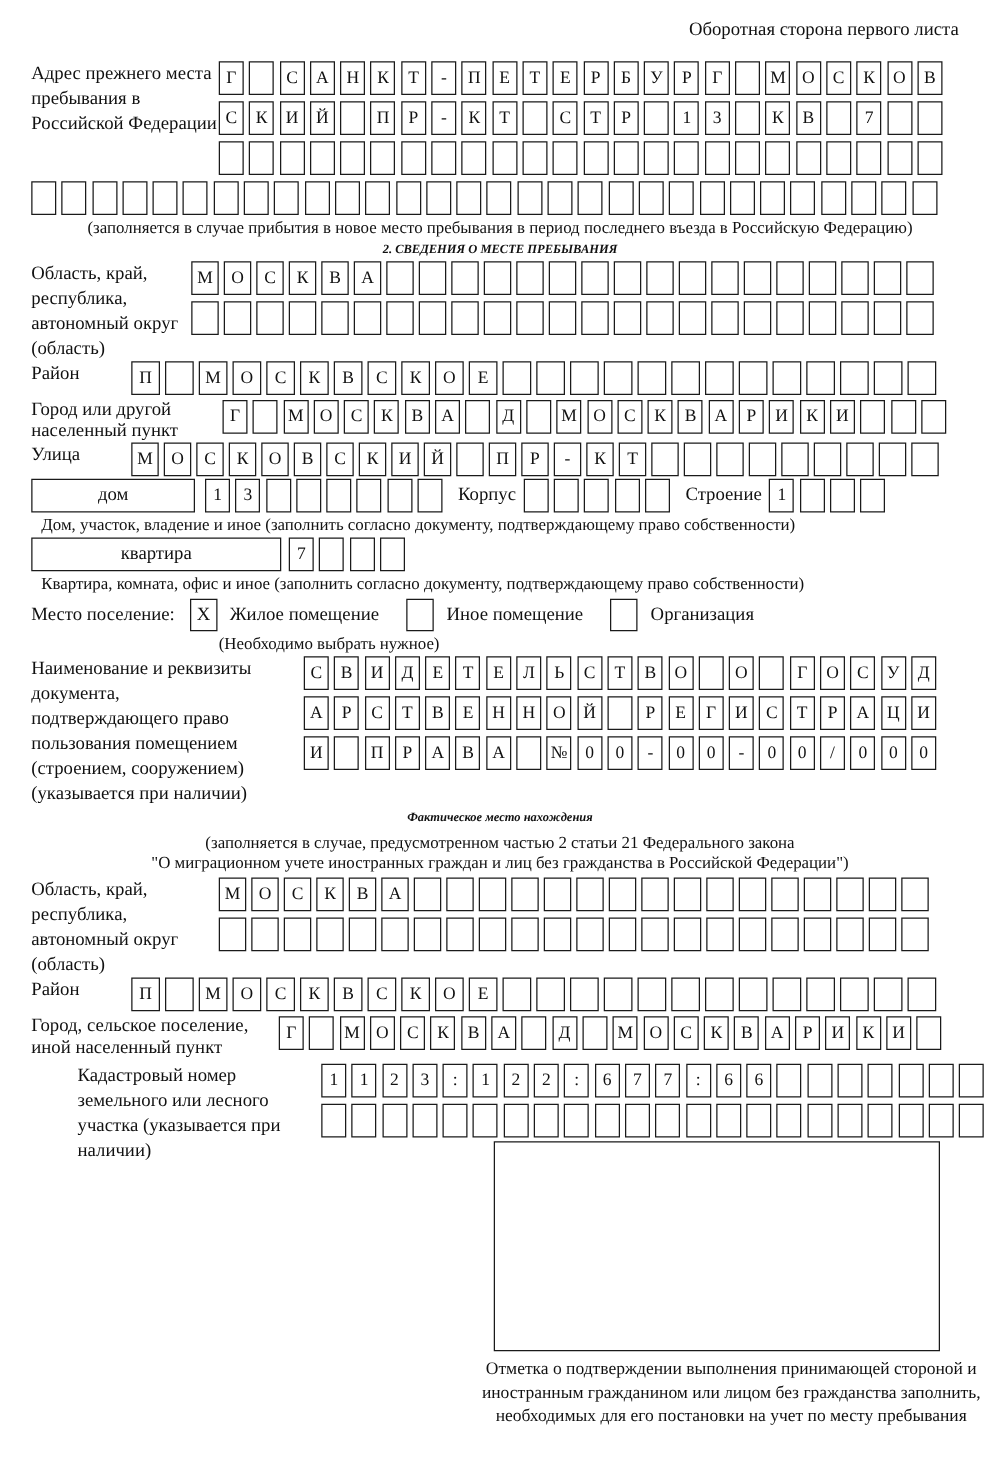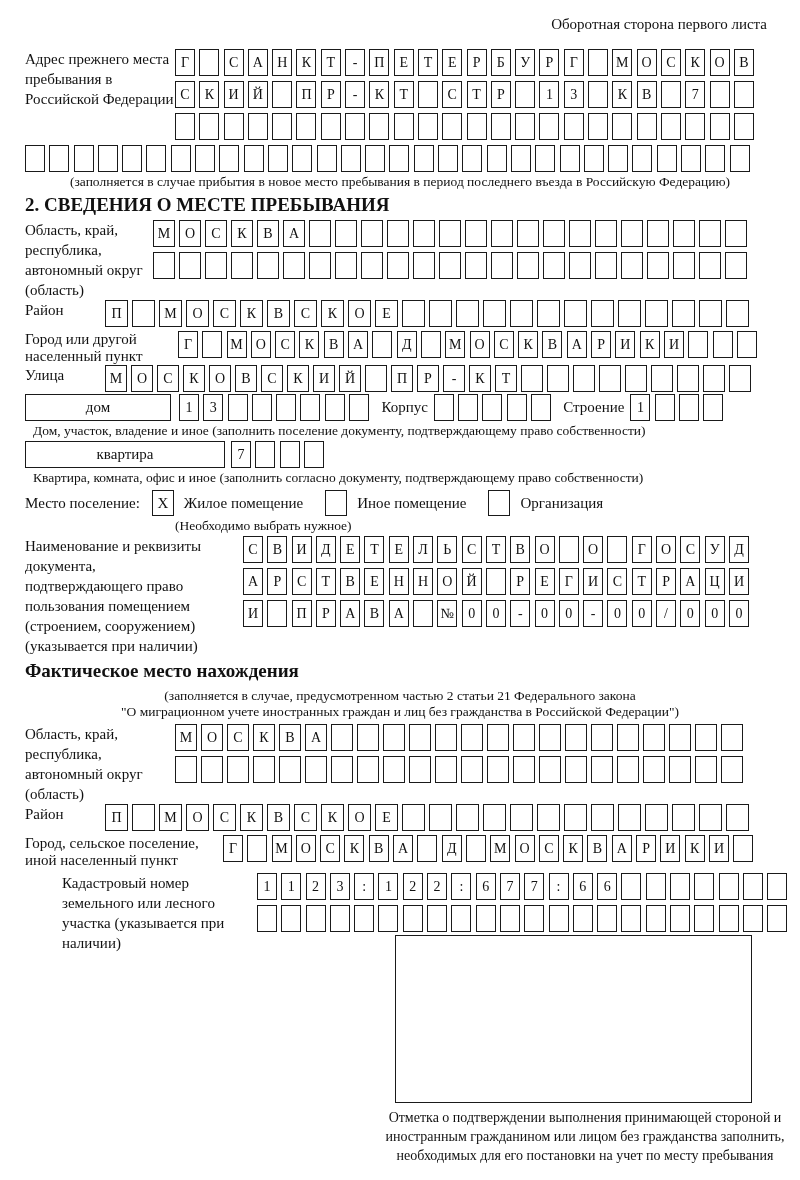--- a/index.html
+++ b/index.html
@@ -26,27 +26,27 @@
     flex:0 0 auto; display:flex; align-items:center; justify-content:center;
     border:1.5px solid #1a1a1a; background:#fff;
     height:27px; font-size:14px; line-height:1;
   }
   .p24 .cb { width:20px;  margin-right:4.3px; }
   .p26 .cb { width:22px;  margin-right:4px; }
   .p27 .cb { width:23px;  margin-right:4px; }
 
   .footnote { font-size:13.5px; line-height:16px; }
   .center { text-align:center; }
-  .sec-title { font-weight:bold; font-size:19px; text-align:left; }
+  .sec-title { font-weight:bold; font-size:10px; text-align:center;font-style:italic; }
 
   .wbox {
     border:1.5px solid #1a1a1a; height:27px; flex:0 0 auto;
     display:flex; align-items:center; justify-content:center; font-size:15px;
   }
-  .dom-box { width:146px; margin-right:8px; }
+  .dom-box { width:131px; margin-right:8px; }
   .kv-box  { width:200px; margin-right:6px; }
   .inline-lbl { line-height:27px; margin:0 6px 0 8px; flex:0 0 auto; }
 
   .stay-row { display:flex; align-items:center; }
   .chk {
     width:22px; height:26px; border:1.5px solid #1a1a1a; flex:0 0 auto;
     display:flex; align-items:center; justify-content:center; font-size:15px;
   }
   .stay-row .optlbl { margin:0 8px 0 10px; }
   .stay-row .gap { margin-left:14px; }
@@ -354,21 +354,21 @@
       <span class="cb"></span>
     </div>
   <div class="inline-lbl">Строение</div>
   <div class="cells p24">
       <span class="cb">1</span>
       <span class="cb"></span>
       <span class="cb"></span>
       <span class="cb"></span>
     </div>
 </div>
-<div class="footnote mb2" style="padding-left:8px;">Дом, участок, владение и иное (заполнить поселение документу, подтверждающему право собственности)</div>
+<div class="footnote mb2" style="padding-left:8px;">Дом, участок, владение и иное (заполнить согласно документу, подтверждающему право собственности)</div>
 
 <div class="frow mb2">
   <div class="wbox kv-box">квартира</div>
   <div class="cells p24">
       <span class="cb">7</span>
       <span class="cb"></span>
       <span class="cb"></span>
       <span class="cb"></span>
     </div>
 </div>

